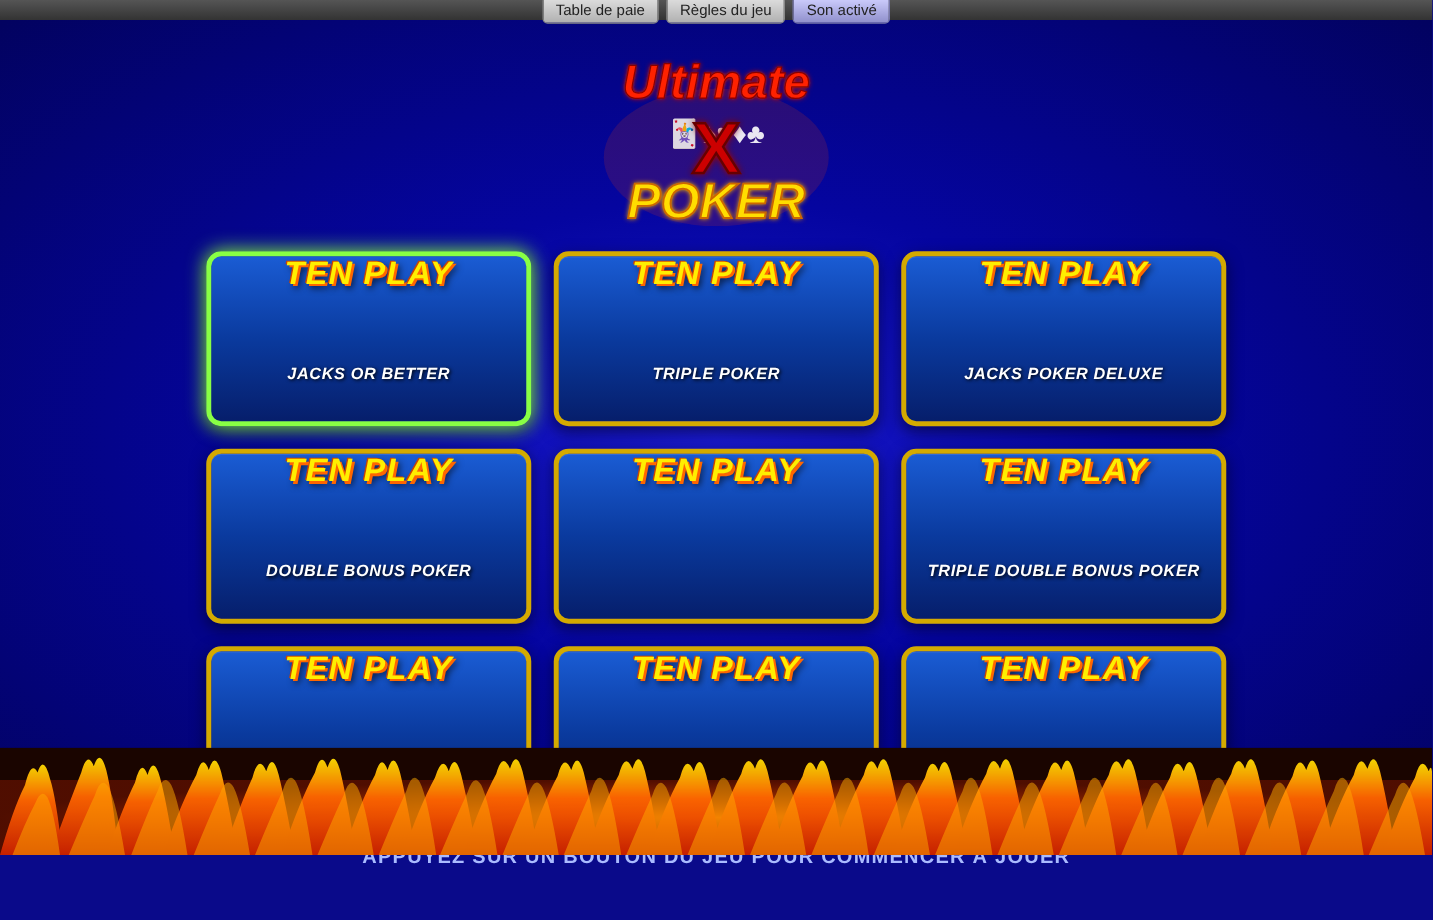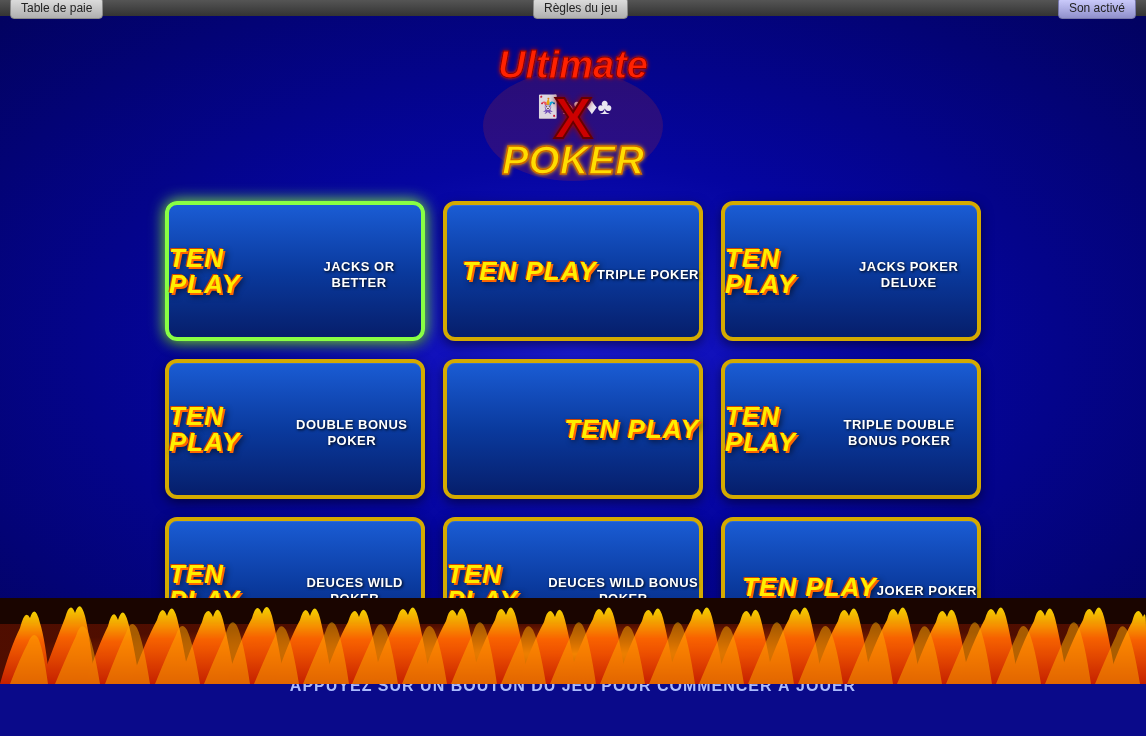--- a/index.html
+++ b/index.html
@@ -12,21 +12,21 @@
       position: relative;
     }
 
     
     #topbar {
       width: 100%;
       height: 16px;
       background: linear-gradient(to bottom, #555, #333);
       display: flex;
       align-items: center;
-      justify-content: space-between;
+      justify-content: center;
       padding: 0 10px;
       gap: 6px;
       position: relative;
       z-index: 10;
     }
     .topbar-btn {
       background: linear-gradient(to bottom, #e0e0e0, #b0b0b0);
       border: 1px solid #888;
       border-radius: 4px;
       padding: 3px 10px;
@@ -57,27 +57,28 @@
       grid-template-rows: repeat(3, 140px);
       gap: 18px;
       margin-top: 20px;
     }
 
     .game-btn {
       background: linear-gradient(to bottom, #1a5cd4 0%, #0a3a9e 50%, #061e6b 100%);
       border: 4px solid #d4aa00;
       border-radius: 12px;
       display: flex;
-      flex-direction: row;
+      flex-direction: column;
       align-items: center;
-      justify-content: flex-end;
+      justify-content: flex-start;
       cursor: pointer;
       position: relative;
       box-shadow: 0 4px 12px rgba(0,0,0,0.5), inset 0 1px 0 rgba(255,255,255,0.1);
       transition: brightness(1.1);
+      gap: 39px;
     }
 
     .game-btn.selected {
       border-color: #88ff44;
       box-shadow: 0 0 16px #88ff44, 0 4px 12px rgba(0,0,0,0.5);
     }
 
     .btn-title {
       font-family: 'Arial Black', Arial, sans-serif;
       font-size: 26px;
@@ -89,23 +90,24 @@
       letter-spacing: 1px;
     }
 
     .btn-subtitle {
       font-family: 'Arial Black', Arial, sans-serif;
       font-size: 13px;
       font-weight: 900;
       color: #ffffff;
       text-shadow: 1px 1px 3px #000;
       text-align: center;
-      margin-top: 8px;
+      margin-top: 21px;
       line-height: 1.2;
       letter-spacing: 0.5px;
+      font-style: italic;
     }
 
     
     #bottom-text {
       margin-top: 20px;
       font-family: 'Arial Black', Arial, sans-serif;
       font-size: 16px;
       font-weight: 900;
       color: #aabbff;
       letter-spacing: 1px;

